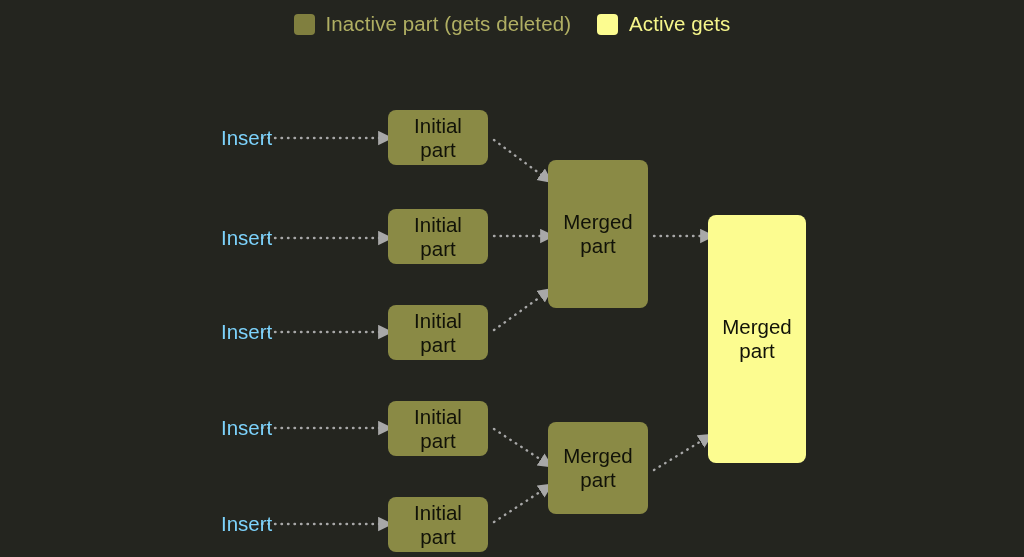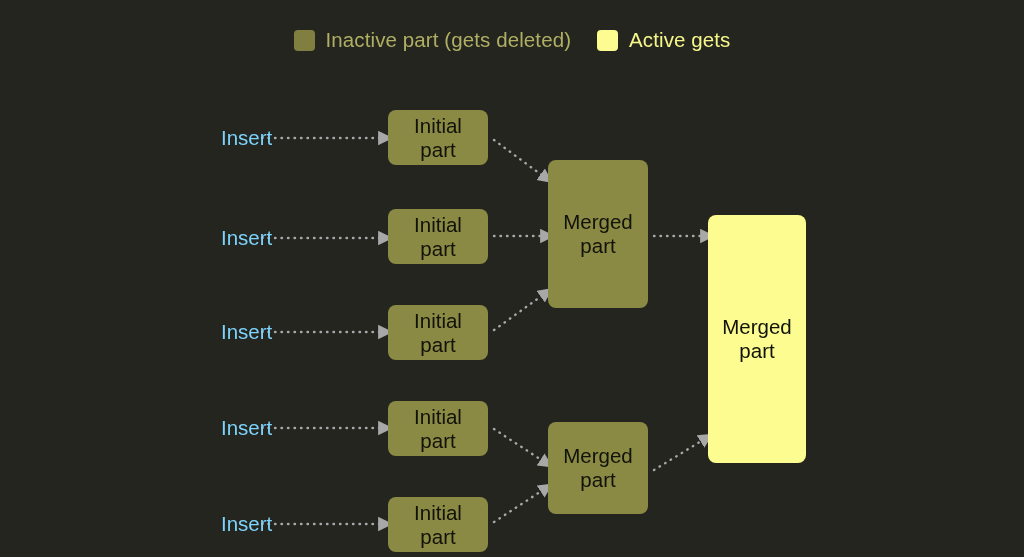--- a/index.html
+++ b/index.html
@@ -19,21 +19,21 @@
   #stage {
     position: relative;
     width: 1024px;
     height: 557px;
   }
 
   
   #legend {
     position: absolute;
     left: 0;
-    top: 16px;
+    top: 0;
     width: 1024px;
     height: 48px;
     display: flex;
     align-items: center;
     justify-content: center;
     gap: 26px;
   }
   .legend-entry {
     display: flex;
     align-items: center;

